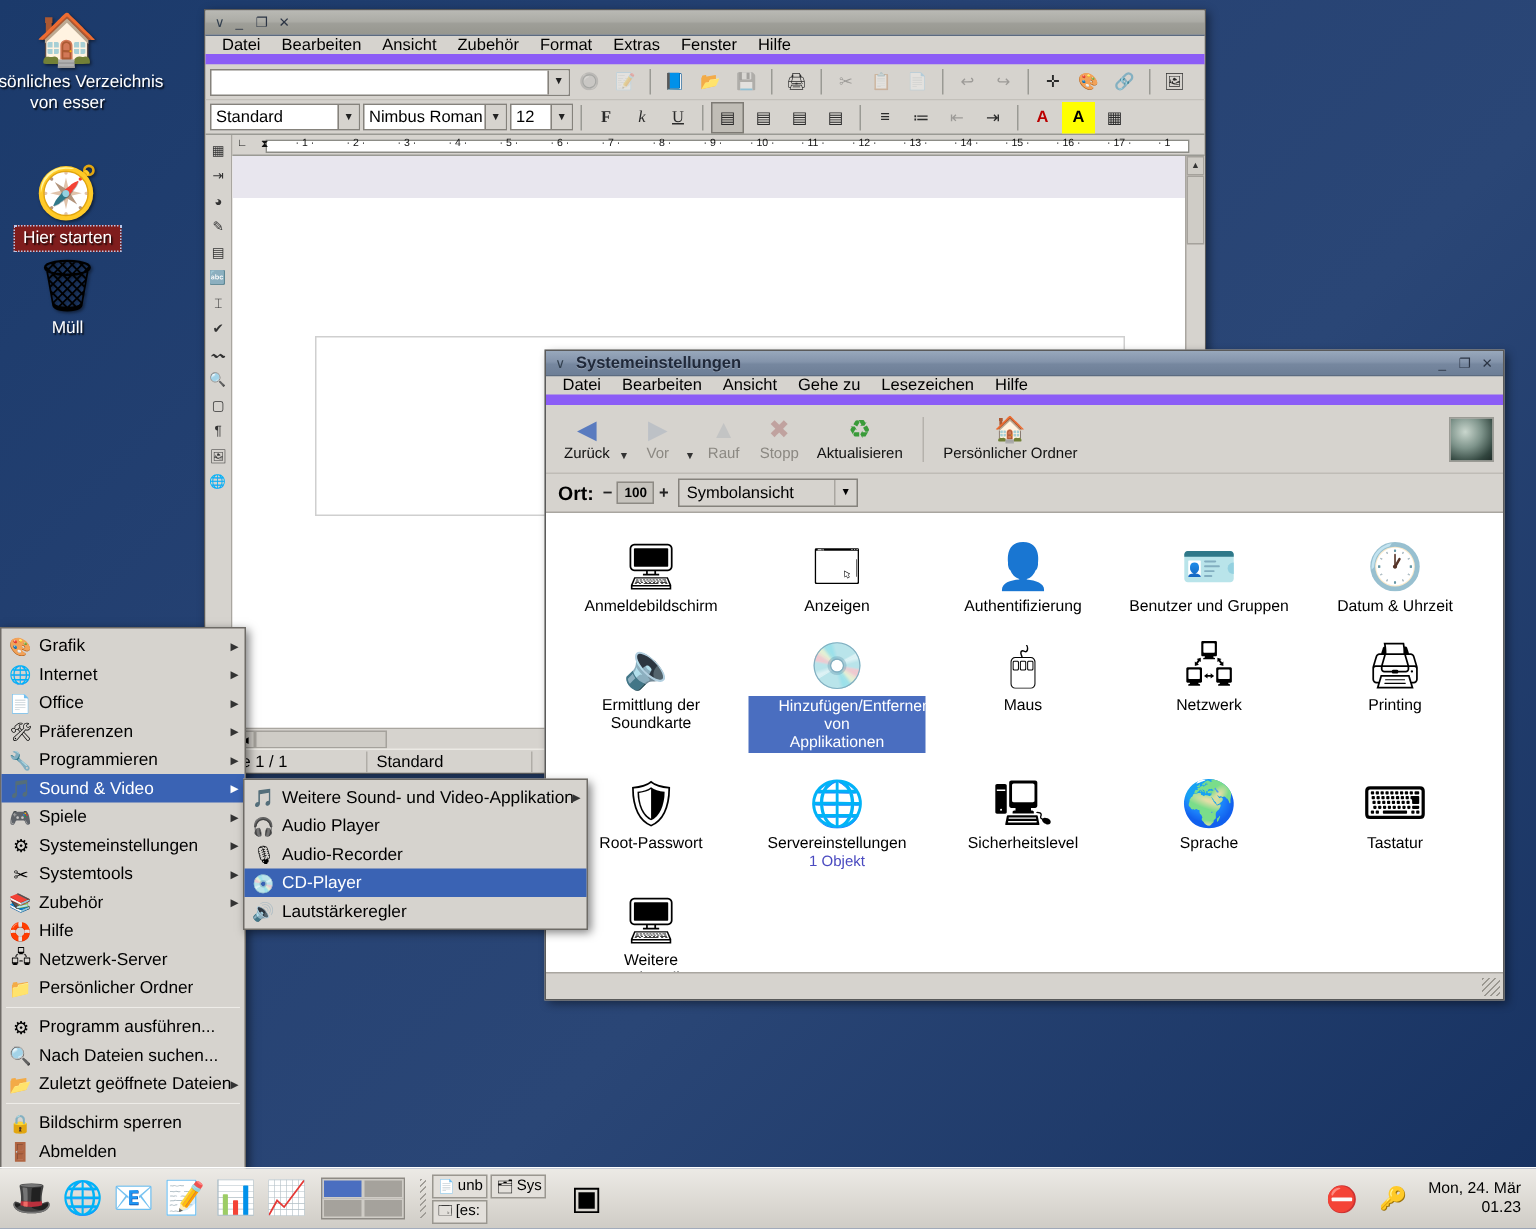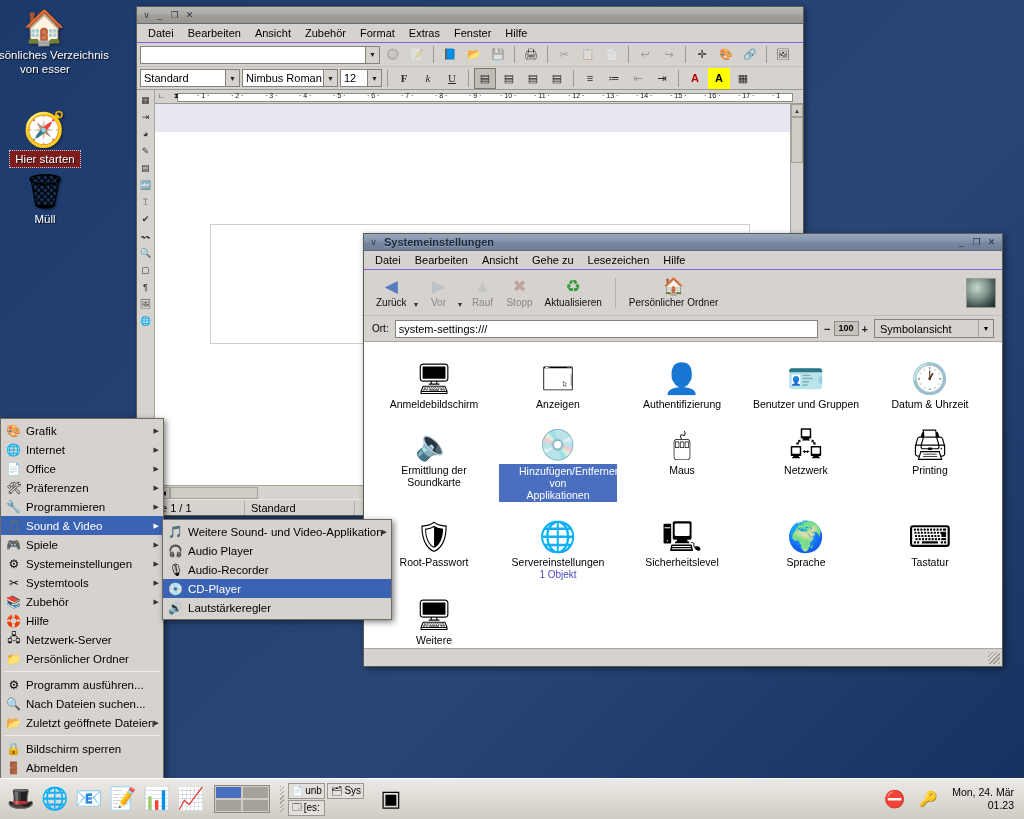--- a/index.html
+++ b/index.html
@@ -39,21 +39,21 @@
     text-shadow:0 1px 0 rgba(255,255,255,.25);
   }
   .tb-btns { display:flex; gap:2px; padding-right:1px;}
   .tb-btn {
     width:13px;height:13px; display:flex;align-items:center;justify-content:center;
     font-size:9px; color:#2b3444; line-height:1;
   }
   .menubar {
     height:19px; display:flex; align-items:center;
     background:#d6d3ce; padding-left:4px;
-    border-bottom:1px solid #8b5cf6;
+    border-bottom:7px solid #8b5cf6;
   }
   .menubar .mi {
     padding:2px 7px; font-size:11px; color:#000;
   }
 
   
   #oo { left:136px; top:6px; width:668px; height:510px; }
   .oo-toolbar1 {
     height:24px; display:flex; align-items:center; gap:2px;
     padding:1px 3px; background:#d6d3ce; border-bottom:1px solid #c3c0ba;
@@ -115,21 +115,21 @@
   .n-tb-item .gl{font-size:17px;line-height:18px;}
   .n-tb-item .lb{font-size:10px;color:#111;margin-top:1px;white-space:nowrap;}
   .n-tb-item.dis .lb{color:#8b8882;}
   .n-tb-item.dis .gl{opacity:.4;}
   .n-tb-drop{font-size:7px;color:#333;align-self:flex-end;margin:0 1px 7px 0;}
   .n-tb-sep{width:1px;height:30px;background:#b5b2ac;margin:0 7px;}
   .n-logo{margin-left:auto;width:30px;height:30px;border:1px solid #9a9a94;
     background:radial-gradient(circle at 35% 32%, #c9d6cd 0%, #7d938a 42%, #32463f 78%, #1d2a26 100%);}
   .n-loc{height:26px;display:flex;align-items:center;gap:6px;padding:0 8px;background:#d6d3ce;
     border-bottom:1px solid #a9a6a0;}
-  .n-loc .lbl{font-size:10px;}
+  .n-loc .lbl{font-size:13px;font-weight:bold;}
   .n-loc input{flex:1;height:18px;border:1px solid #85827c;background:#fff;font-size:11px;
     font-family:"Liberation Sans",sans-serif;padding:0 3px;color:#000;}
   .zm{display:flex;align-items:center;gap:3px;}
   .zm .pm{font-size:11px;font-weight:bold;color:#222;}
   .zm .val{font-size:9px;background:#c6c3bd;border:1px solid #8d8a84;padding:0 4px;line-height:13px;font-weight:bold;}
   .n-viewsel{width:120px;height:19px;background:#d6d3ce;border:1px solid #85827c;
     display:flex;align-items:center;padding-left:5px;font-size:11px;}
   .n-viewsel .arr{margin-left:auto;width:15px;height:17px;display:flex;align-items:center;
     justify-content:center;font-size:7px;border-left:1px solid #a9a6a0;}
   .n-content{background:#fff;height:calc(100% - 17px - 19px - 46px - 26px - 18px);
@@ -389,21 +389,20 @@
     <div class="n-tb-sep"></div>
     <div class="n-tb-item">
       <div class="gl">🏠</div>
       <div class="lb">Persönlicher Ordner</div>
     </div>
     <div class="n-logo"></div>
   </div>
 
   <div class="n-loc">
     <div class="lbl">Ort:</div>
-    <input type="text" value="system-settings:///" style="">
     <div class="zm">
       <span class="pm">−</span>
       <span class="val">100</span>
       <span class="pm">+</span>
     </div>
     <div class="n-viewsel">
       <span>Symbolansicht</span>
       <span class="arr">▼</span>
     </div>
   </div>

